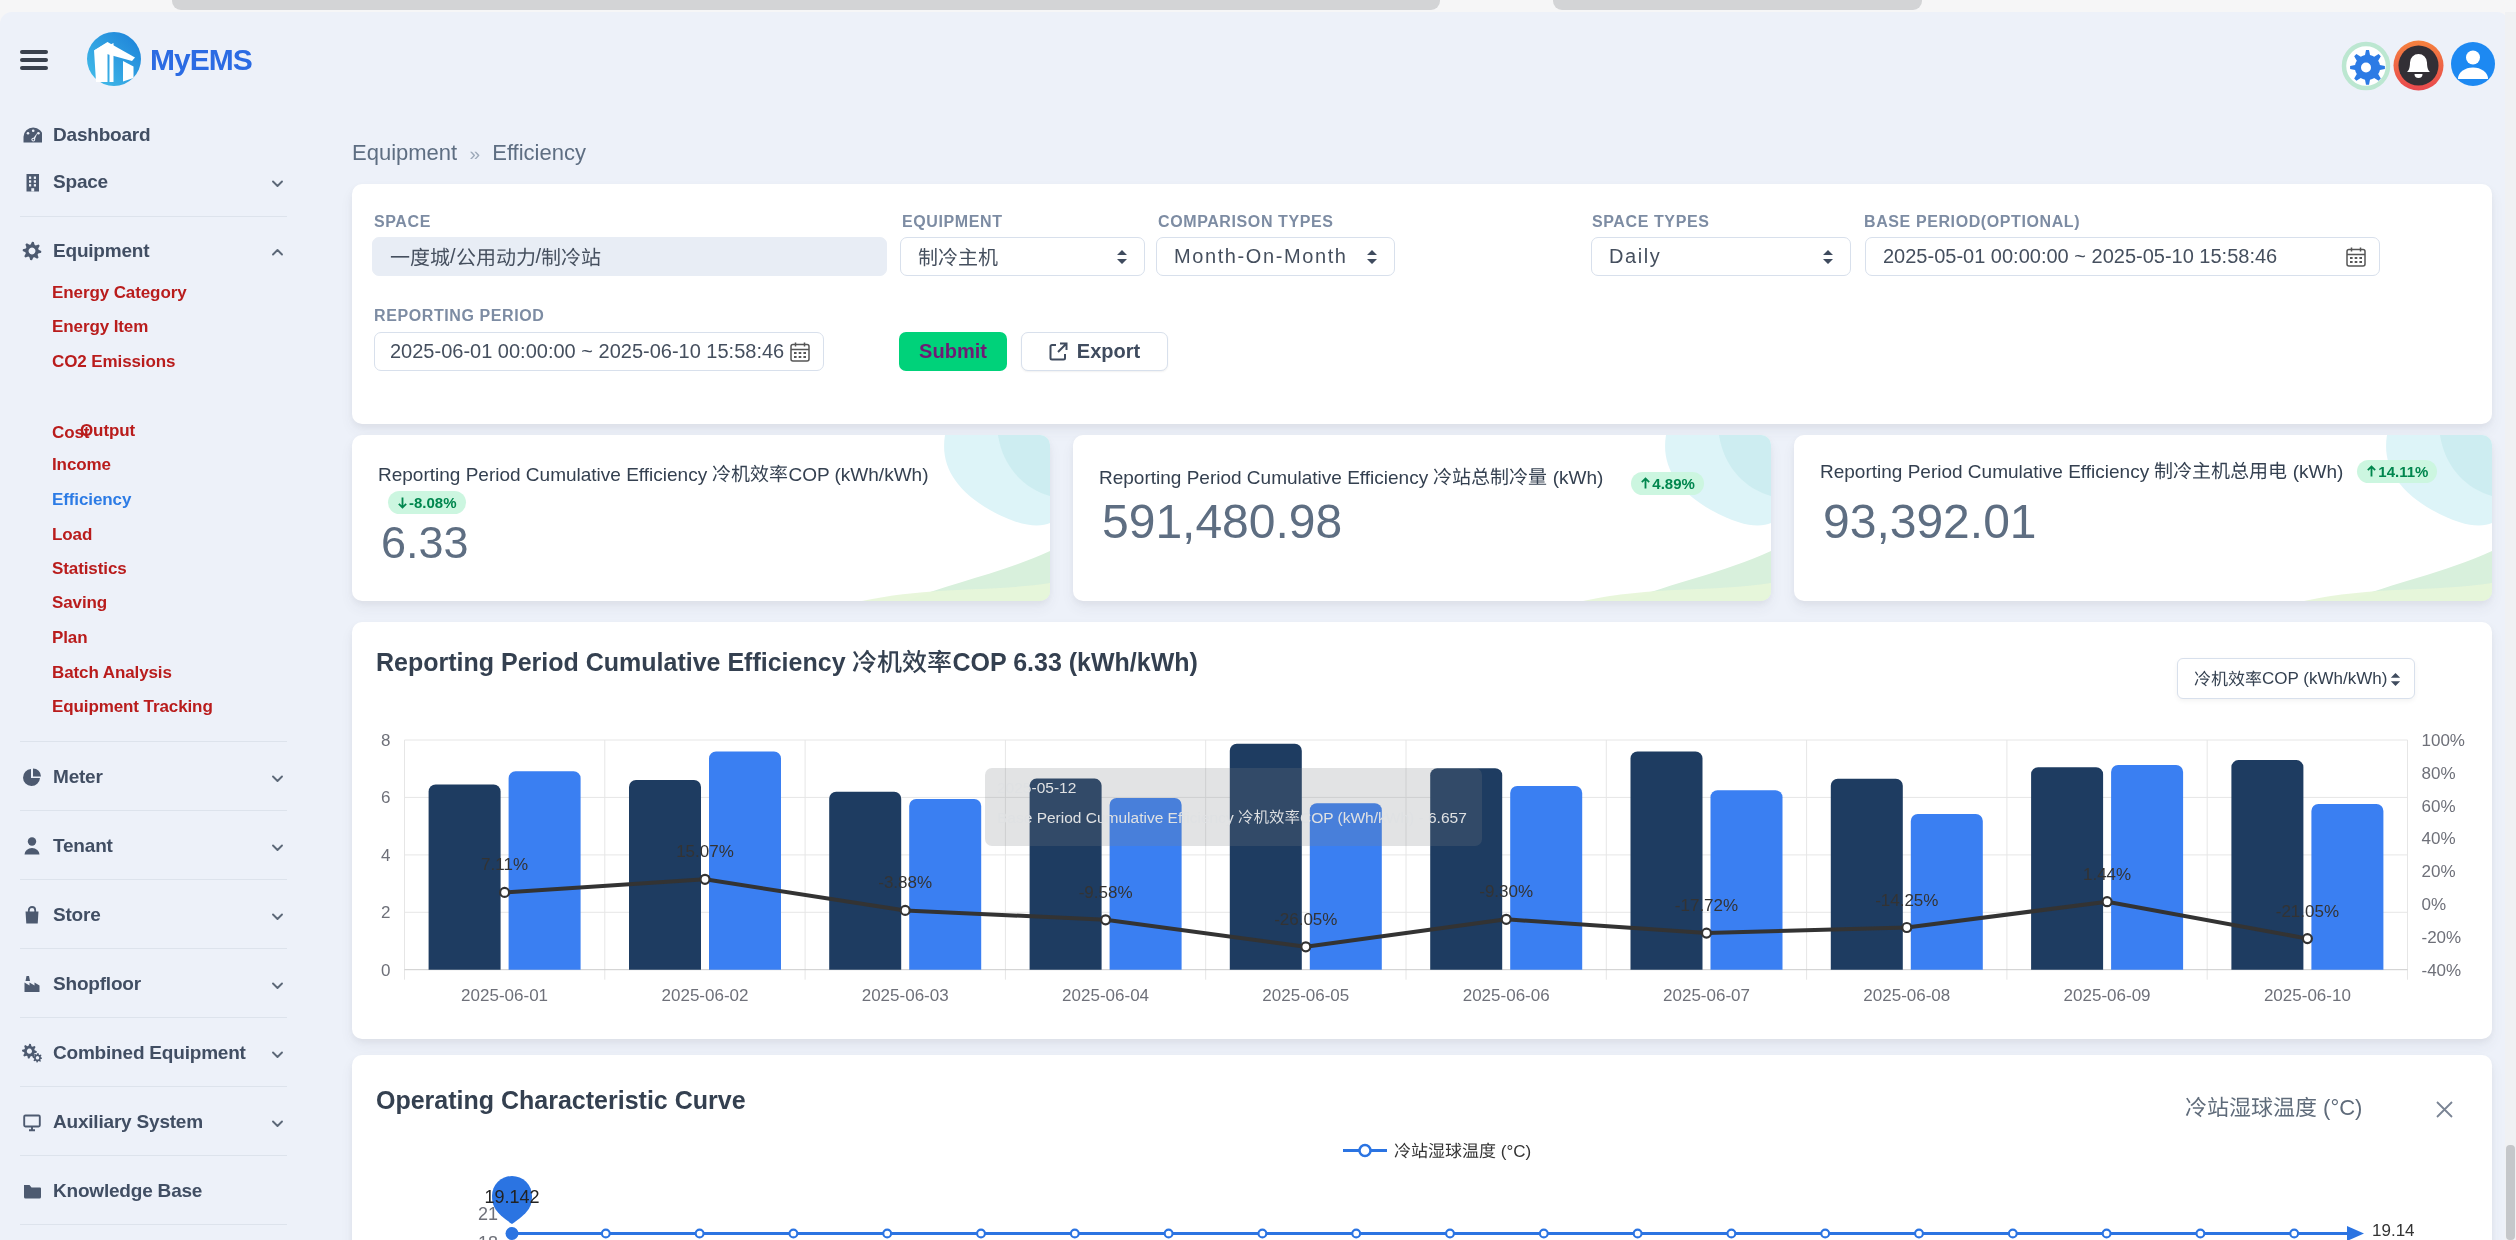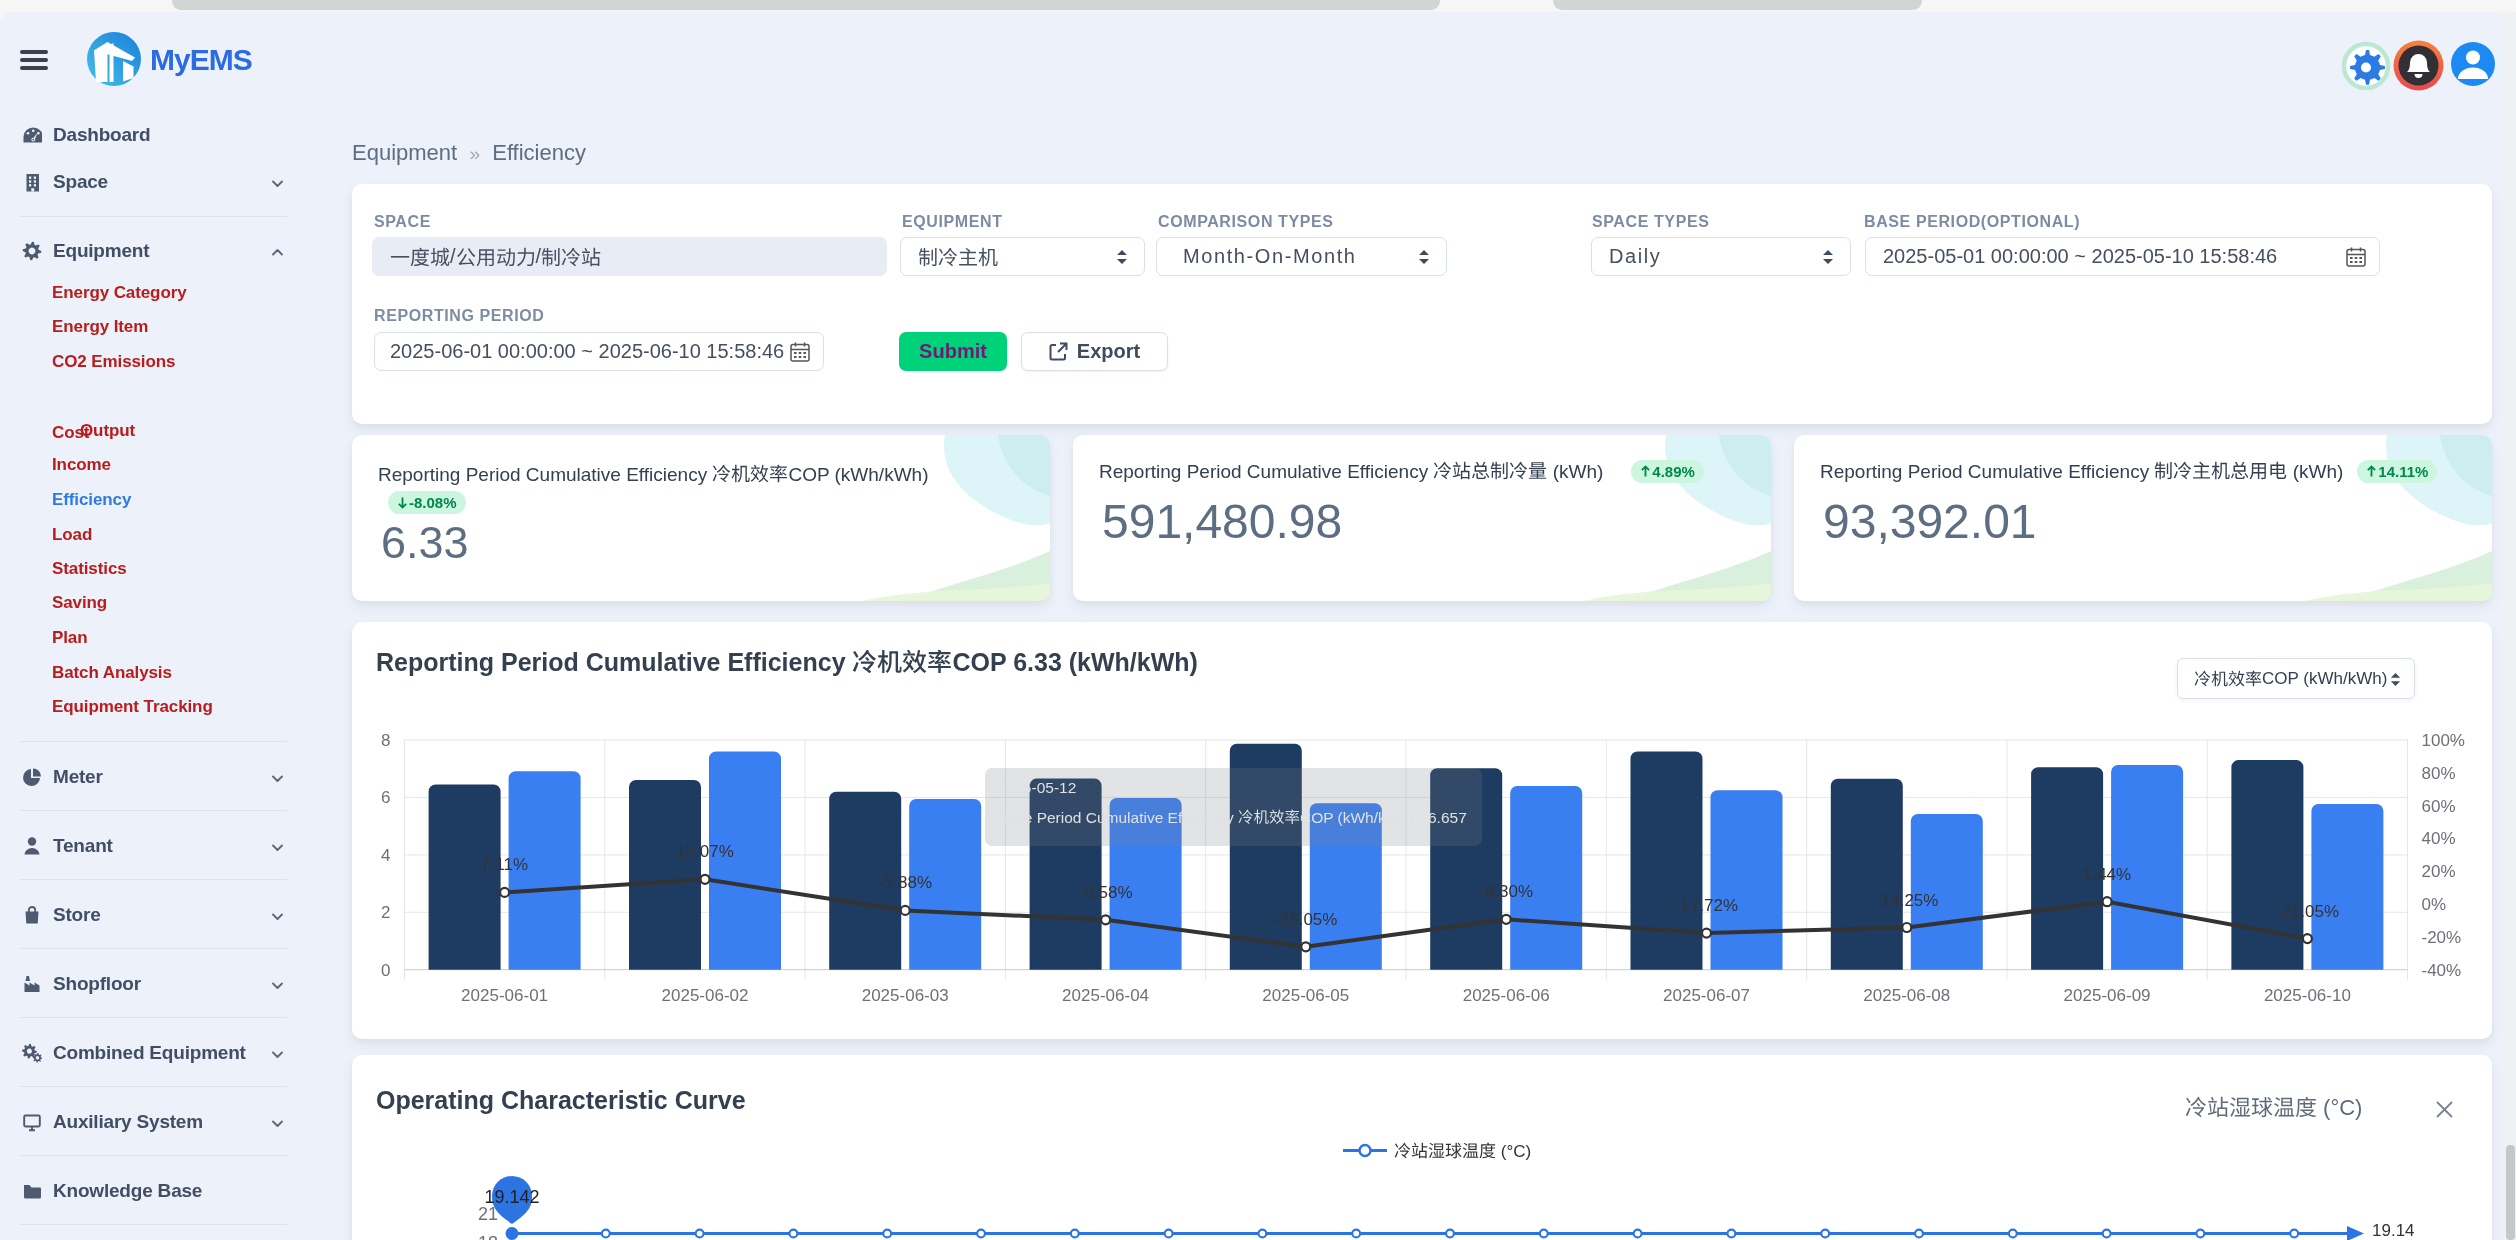--- a/index.html
+++ b/index.html
@@ -212,21 +212,21 @@
     <svg class="cj" style="height:1em;width:4.000em;vertical-align:-0.12em" viewBox="0 -880 4000 1000">
       <use href="#g7_400" x="0"></use>
       <use href="#g8_400" x="1000"></use>
       <use href="#g10_400" x="2000"></use>
       <use href="#g11_400" x="3000"></use>
     </svg>
     <svg width="14" height="16" viewBox="0 0 14 16" style="position:absolute;right:15px;top:11px">
       <path d="M2 6 L7 1 L12 6 Z M2 10 L7 15 L12 10 Z" fill="#3f4b5e"></path>
     </svg>
   </div>
-<div class="ctl" style="left:1156px;top:237px;width:291px;padding-left:26px;letter-spacing:1.6px">Month-On-Month<svg width="14" height="16" viewBox="0 0 14 16" style="position:absolute;right:15px;top:11px">
+<div class="ctl" style="left:1156px;top:237px;width:239px;padding-left:17px;letter-spacing:1.6px">Month-On-Month<svg width="14" height="16" viewBox="0 0 14 16" style="position:absolute;right:15px;top:11px">
       <path d="M2 6 L7 1 L12 6 Z M2 10 L7 15 L12 10 Z" fill="#3f4b5e"></path>
     </svg></div>
 <div class="ctl" style="left:1591px;top:237px;width:260px;padding-left:17px;letter-spacing:1.6px">Daily<svg width="14" height="16" viewBox="0 0 14 16" style="position:absolute;right:15px;top:11px">
       <path d="M2 6 L7 1 L12 6 Z M2 10 L7 15 L12 10 Z" fill="#3f4b5e"></path>
     </svg></div>
 <div class="ctl" style="left:1865px;top:237px;width:515px;padding-left:17px">2025-05-01 00:00:00 ~ 2025-05-10 15:58:46<svg width="22" height="22" viewBox="0 0 22 22" style="position:absolute;right:12px;top:8px">
       <g fill="none" stroke="#555" stroke-width="1.5">
         <rect x="2" y="3.5" width="18" height="16.5" rx="2"></rect>
         <path d="M2 8.5 H20 M6.5 1.5 V5.5 M15.5 1.5 V5.5"></path>
       </g>
@@ -286,21 +286,21 @@
   </div>
 <div style="position:absolute;left:1099px;top:460px;font-size:19px;color:#344050;white-space:nowrap;display:flex;align-items:center;gap:28px">
     <span>Reporting Period Cumulative Efficiency <svg class="cj" style="height:1em;width:6.000em;vertical-align:-0.12em" viewBox="0 -880 6000 1000">
         <use href="#g8_400" x="0"></use>
         <use href="#g9_400" x="1000"></use>
         <use href="#g14_400" x="2000"></use>
         <use href="#g7_400" x="3000"></use>
         <use href="#g8_400" x="4000"></use>
         <use href="#g15_400" x="5000"></use>
       </svg> (kWh)</span>
-    <span style="display:inline-flex;align-items:center;height:23px;padding:0 9px;background:#ccf6e0;border-radius:12px;font-size:15px;font-weight:bold;color:#00864e;margin-top:0px"><svg width="11" height="13" viewBox="0 0 12 13" style="margin-right:1px">
+    <span style="display:inline-flex;align-items:center;height:23px;padding:0 9px;background:#ccf6e0;border-radius:12px;font-size:15px;font-weight:bold;color:#00864e;margin-top:12px"><svg width="11" height="13" viewBox="0 0 12 13" style="margin-right:1px">
         <path d="M6 12 V1 M2 5 L6 1 L10 5" fill="none" stroke="#00864e" stroke-width="2"></path>
       </svg>4.89%</span>
   </div>
 <div style="position:absolute;left:1102px;top:494px;font-size:48px;color:#5e6e82">591,480.98</div>
 <div class="card" style="left:1794px;top:435px;width:698px;height:166px;overflow:hidden">
     <svg width="210" height="166" viewBox="0 0 210 166" style="position:absolute;right:0;top:0">
 <path d="M105 0 C100 30 115 55 150 75 C182 93 200 92 210 88 L210 0 Z" fill="#ddf4f8"></path>
 <path d="M158 0 C163 33 185 54 210 61 L210 0 Z" fill="#cbecf0" opacity=".9"></path>
 <path d="M66 166 C110 148 162 138 210 116 L210 166 Z" fill="#d8f0dc"></path>
 <path d="M22 166 C90 151 152 157 210 148 L210 166 Z" fill="#e7f6d9" opacity=".95"></path>

